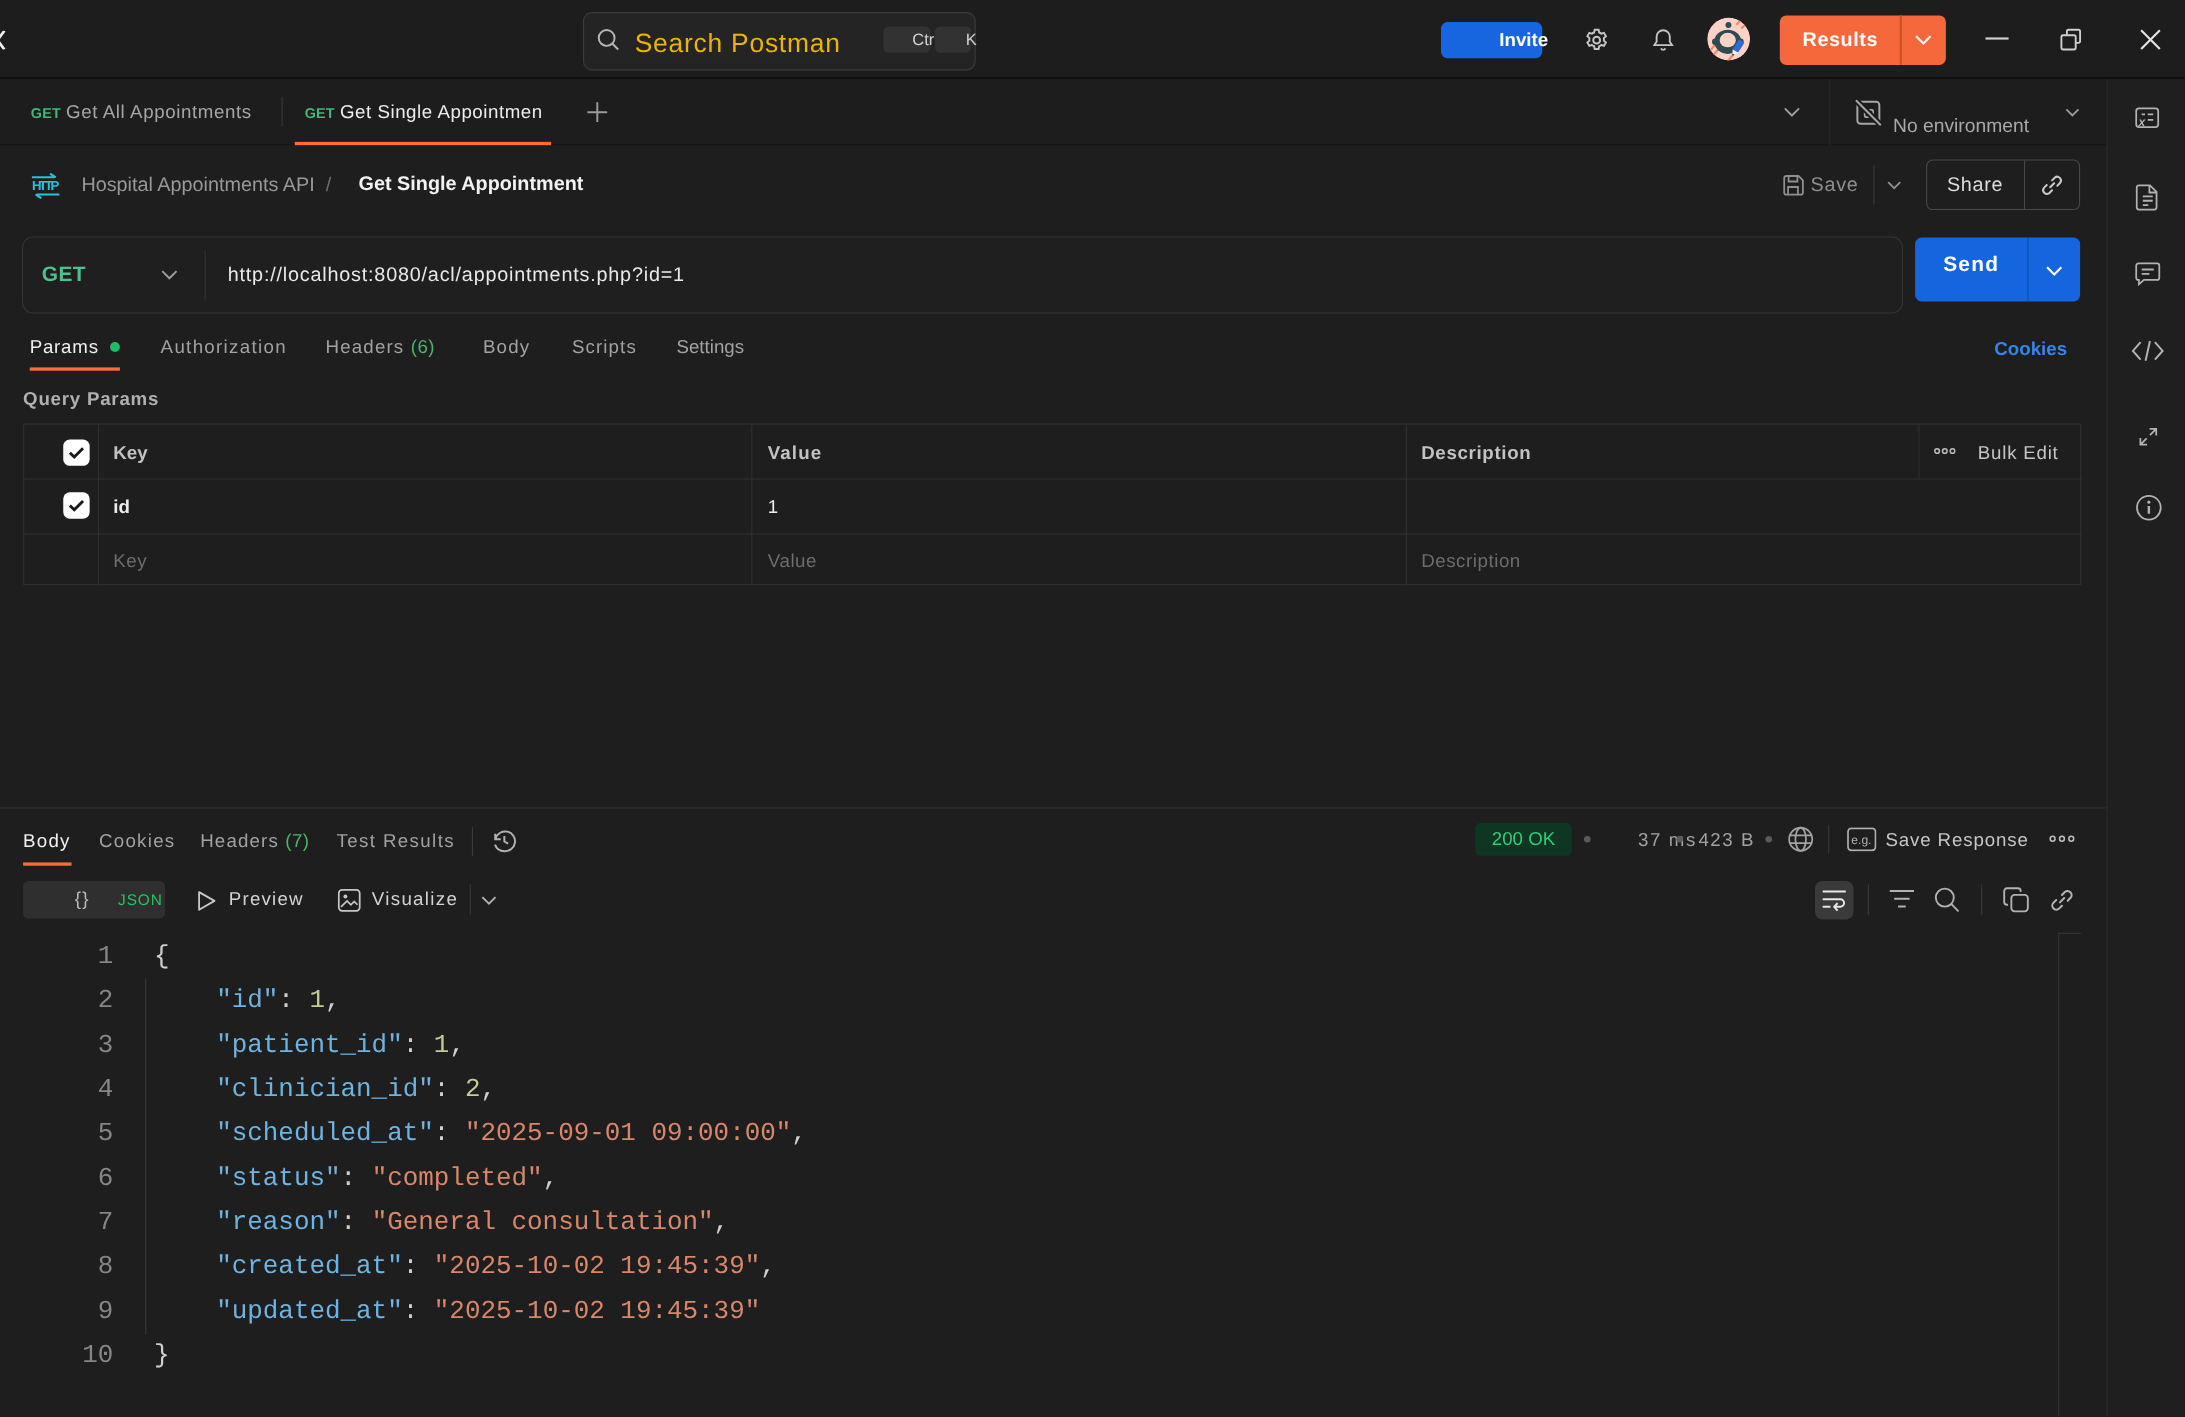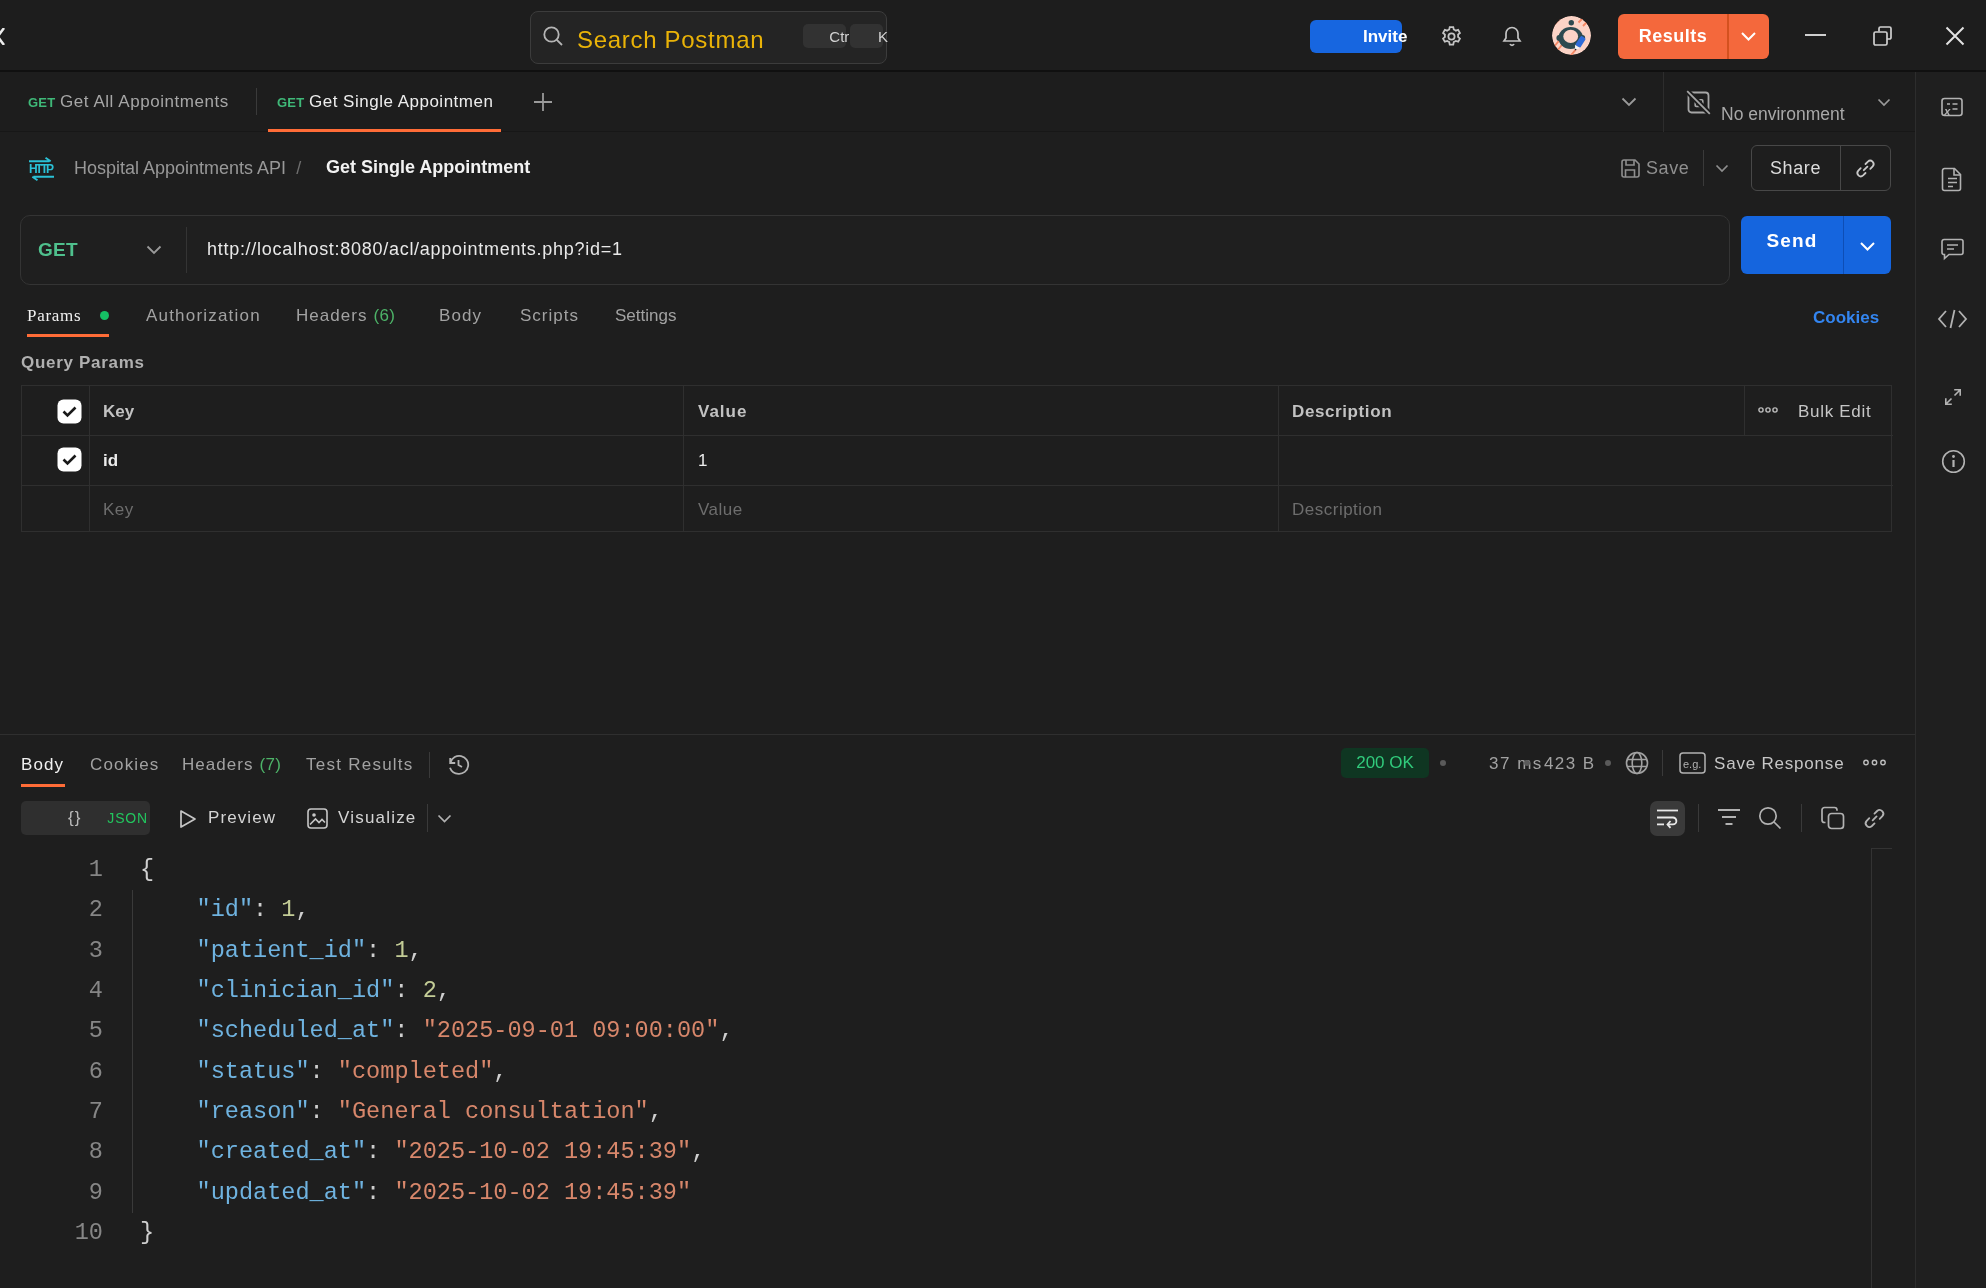--- a/index.html
+++ b/index.html
@@ -182,21 +182,21 @@
 <div class="abs" style="left:186px;top:227px;width:1px;height:46px;background:#343434;"></div>
 <div class="abs" style="left:207px;top:239px;font-size:18px;letter-spacing:.72px;color:#e9e9e9;">http://localhost:8080/acl/appointments.php?id=1</div>
 
 <div class="abs" style="left:1741px;top:216px;width:150px;height:58px;background:#1565de;border-radius:6px;"></div>
 <div class="abs" style="left:1843px;top:216px;width:1px;height:58px;background:#0e4eb5;"></div>
 <div class="abs" style="left:1741px;top:216px;width:102px;height:50px;display:flex;align-items:center;justify-content:center;font-size:19px;font-weight:700;letter-spacing:1.1px;color:#fff;">Send</div>
 <svg class="abs" style="left:1859px;top:241px;" width="17" height="11" viewBox="0 0 17 11">
  <path d="M 2 2 L 8.5 8.5 L 15 2" stroke="#fff" stroke-width="2" fill="none"></path>
 </svg>
 
-<div class="abs" style="left:27px;top:306px;font-size:17px;letter-spacing:.7px;color:#f0f0f0;font-family:Liberation Serif, serif;">Params</div>
+<div class="abs" style="left:27px;top:306px;font-size:17px;letter-spacing:.7px;color:#f0f0f0;">Params</div>
 <div class="abs" style="left:100px;top:311px;width:9px;height:9px;border-radius:50%;background:#15c064;"></div>
 <div class="abs" style="left:27px;top:334px;width:82px;height:3px;background:#ff6c37;"></div>
 <div class="abs" style="left:146px;top:306px;font-size:17px;letter-spacing:1.2px;color:#a2a2a2;">Authorization</div>
 <div class="abs" style="left:296px;top:306px;font-size:17px;letter-spacing:1.05px;color:#a2a2a2;">Headers <span style="color:#4db368;letter-spacing:.4px;">(6)</span></div>
 <div class="abs" style="left:439px;top:306px;font-size:17px;letter-spacing:1.1px;color:#a2a2a2;">Body</div>
 <div class="abs" style="left:520px;top:306px;font-size:17px;letter-spacing:1px;color:#a2a2a2;">Scripts</div>
 <div class="abs" style="left:615px;top:306px;font-size:17px;color:#a2a2a2;">Settings</div>
 <div class="abs" style="left:1813px;top:308px;font-size:17px;font-weight:700;color:#3385f0;">Cookies</div>
 
 <div class="abs" style="left:21px;top:353px;font-size:17px;font-weight:700;letter-spacing:.7px;color:#b0b0b0;">Query Params</div>

